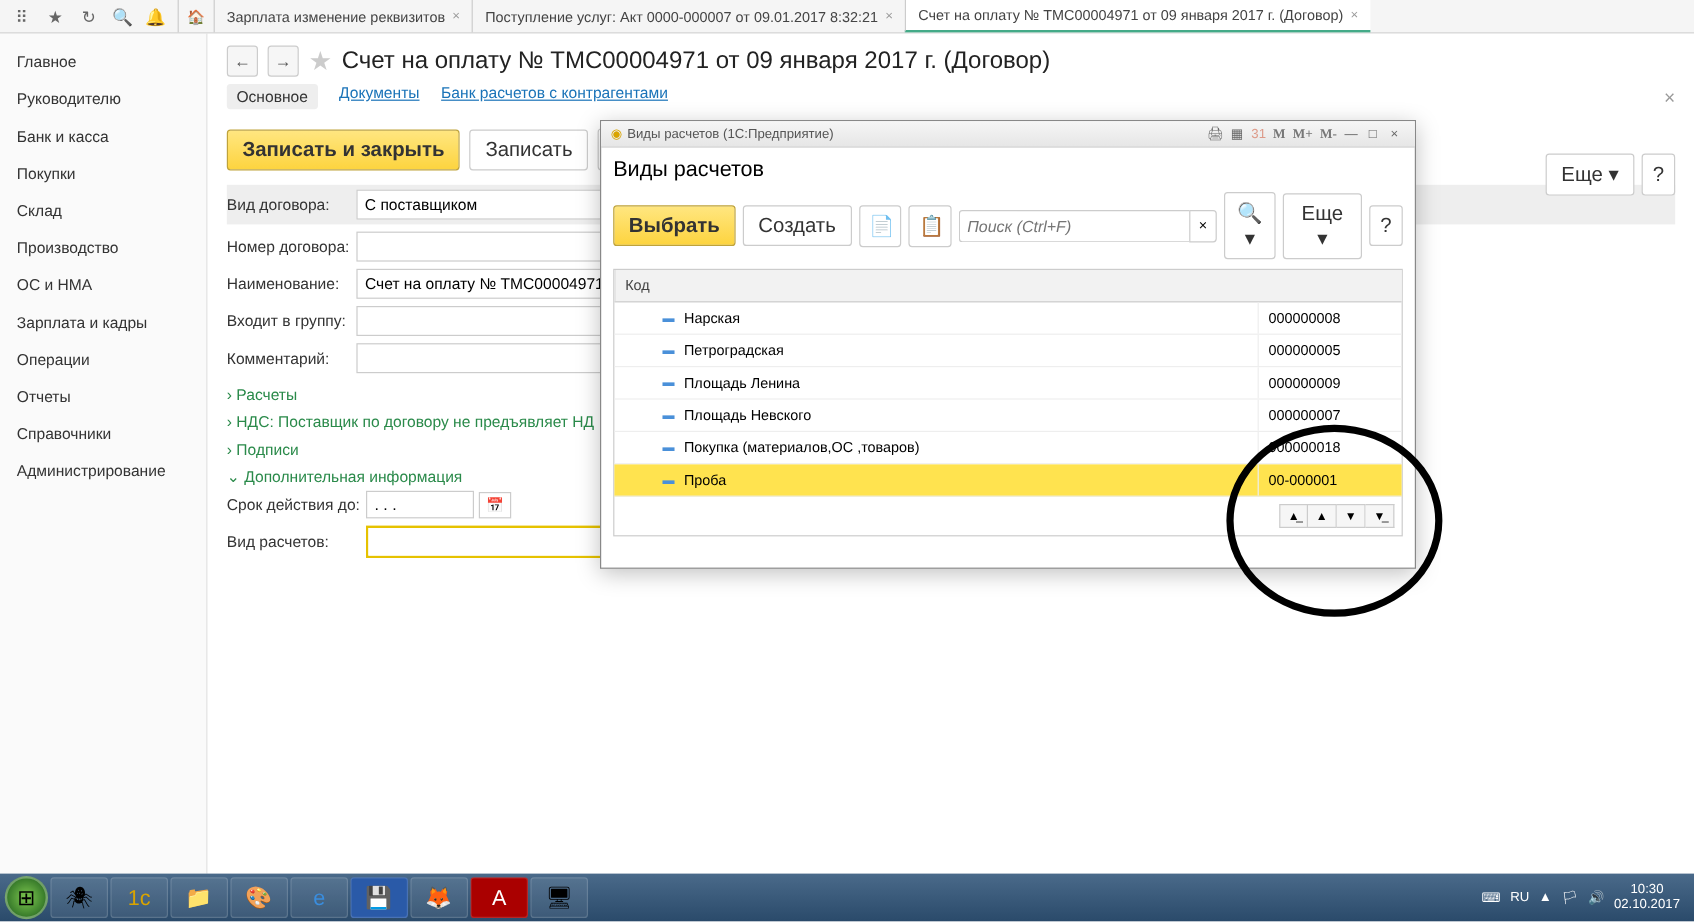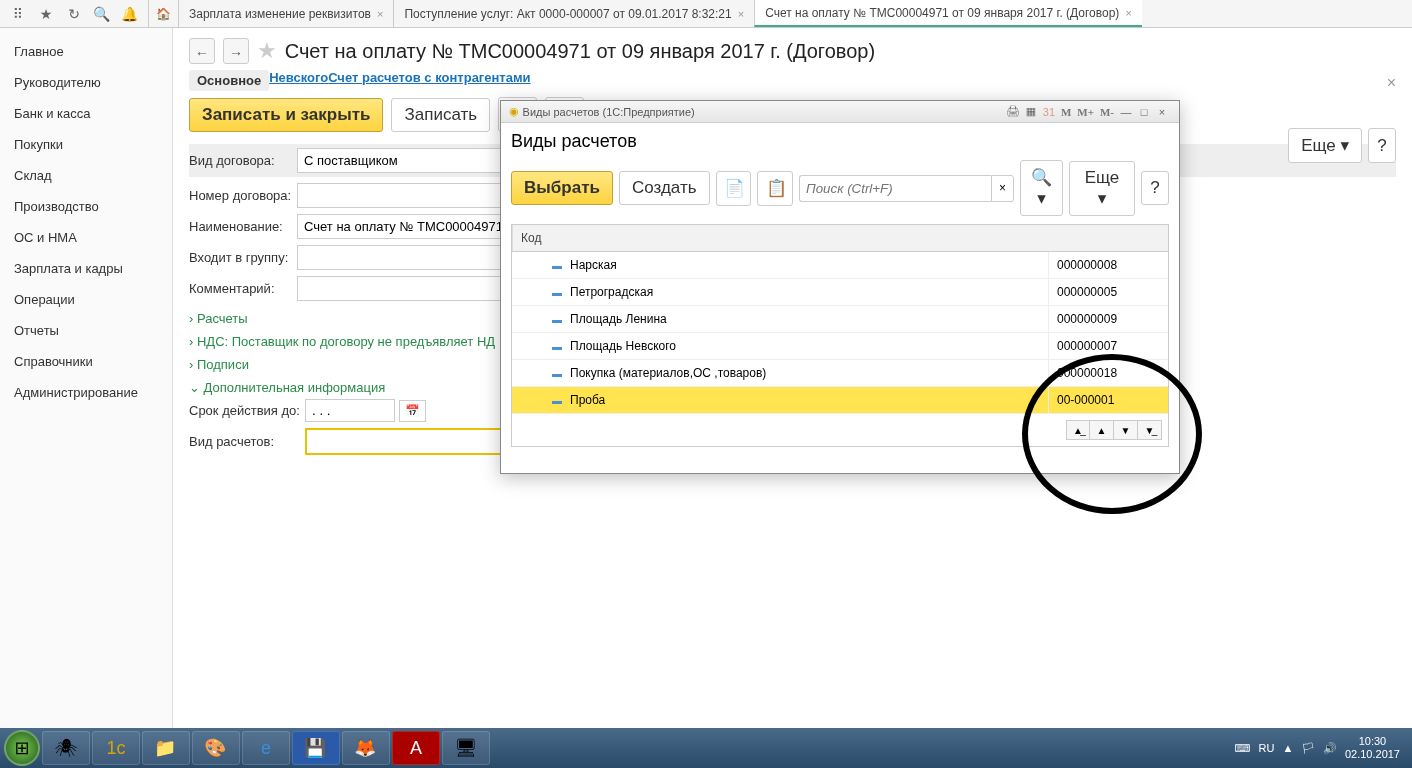--- a/index.html
+++ b/index.html
@@ -20,21 +20,21 @@
 
 .sidebar { width: 173px; background: #fafafa; border-right: 1px solid #ddd; padding-top: 8px; }
 .sidebar-item { padding: 8px 14px; cursor: pointer; color: #333; font-size: 13px; }
 
 
 .content { flex: 1; padding: 10px 16px; position: relative; background: #fff; }
 .content-header { display: flex; align-items: center; gap: 8px; margin-bottom: 6px; }
 .nav-btn { width: 26px; height: 26px; border: 1px solid #ccc; background: #f6f6f6; border-radius: 3px; display:flex;align-items:center;justify-content:center;cursor:pointer;font-size:14px;color:#555;}
 .star-icon { color: #ccc; font-size: 22px; }
 .page-title { font-size: 20px; color: #222; }
-.subnav { display: flex; margin-bottom: 6px; font-size: 13px; font-weight: bold; }
+.subnav { display: flex; gap: 18px; margin-bottom: 16px; font-size: 13px; }
 .subnav a { color: #1a73b8; text-decoration: underline; cursor: pointer; }
 .subnav .active { background: #eee; padding: 3px 8px; color: #333; text-decoration: none; border-radius: 3px; }
 .toolbar-row { display: flex; gap: 8px; align-items: center; margin-bottom: 12px; }
 .btn { border: 1px solid #bfa33a; background: linear-gradient(#ffe680,#fdd43f); padding: 6px 12px; border-radius: 3px; cursor: pointer; font-size: 17px; font-weight: bold; color: #333; }
 .btn.secondary { background: #fff; border: 1px solid #ccc; font-weight: normal; }
 .btn.icon { padding: 6px 8px; min-width: 28px; text-align: center; }
 .form-row { display: flex; align-items: center; margin-bottom: 6px; }
 .form-row label { width: 108px; font-size: 13px; color: #333; }
 .form-row .field { border: 1px solid #ccc; background: #fff; padding: 4px 6px; min-width: 220px; font-size: 13px; }
 .form-row.shaded { background: #eee; padding: 4px 0; }
@@ -136,22 +136,22 @@
   <div class="content">
     <div class="close-x">×</div>
     <div class="content-header">
       <div class="nav-btn">←</div>
       <div class="nav-btn">→</div>
       <span class="star-icon">★</span>
       <span class="page-title">Счет на оплату № ТМС00004971 от 09 января 2017 г. (Договор)</span>
     </div>
     <div class="subnav">
       <span class="active">Основное</span>
-      <a>Невского</a>
-      <a>Счет расчетов с контрагентами</a>
+      <a>Документы</a>
+      <a>Банк расчетов с контрагентами</a>
     </div>
     <div class="toolbar-row">
       <button class="btn">Записать и закрыть</button>
       <button class="btn secondary">Записать</button>
       <button class="btn secondary icon">📄</button>
       <button class="btn secondary icon">📎</button>
     </div>
     <div class="right-btns">
       <button class="btn secondary"><span>Еще</span> ▾</button>
       <button class="btn secondary icon">?</button>

